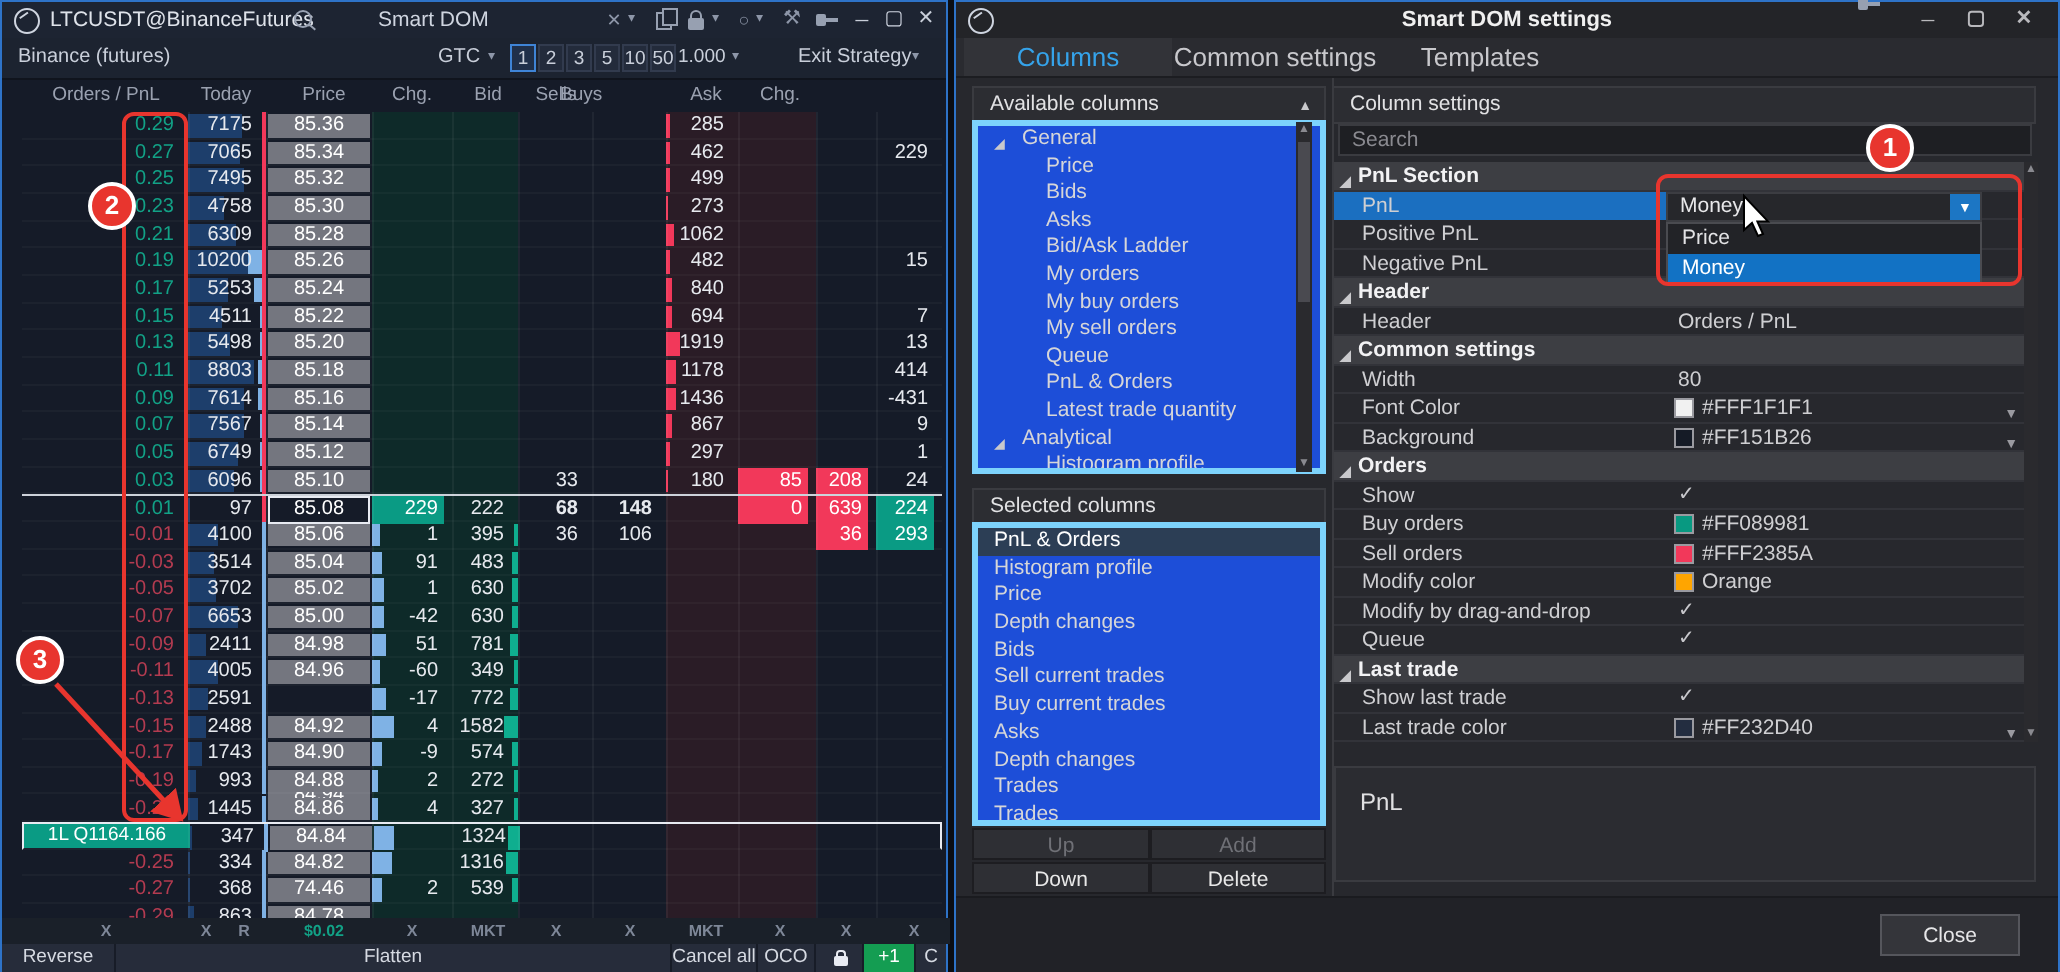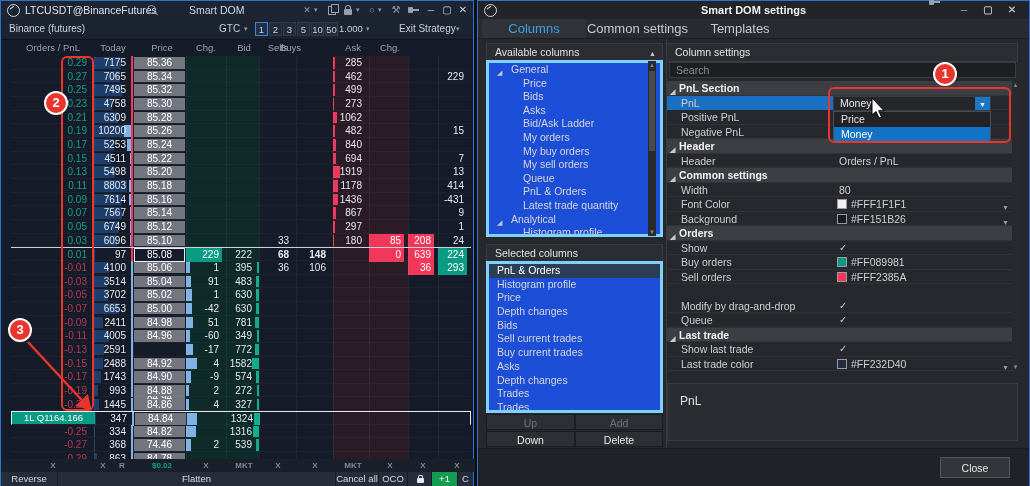--- a/index.html
+++ b/index.html
@@ -671,20 +671,25 @@
         <div class="prow" style="top: 174px;">
           <div class="name">Buy orders</div>
           <div class="swatch" style="left: 170px; background: rgb(8, 153, 129);"></div>
           <div class="val" style="left: 184px;">#FF089981</div>
         </div>
         <div class="prow" style="top: 188.5px;">
           <div class="name">Sell orders</div>
           <div class="swatch" style="left: 170px; background: rgb(242, 56, 90);"></div>
           <div class="val" style="left: 184px;">#FFF2385A</div>
         </div>
+        <div class="prow" style="top: 203px;">
+          <div class="name">Modify color</div>
+          <div class="swatch" style="left: 170px; background: rgb(255, 165, 0);"></div>
+          <div class="val" style="left: 184px;">Orange</div>
+        </div>
         <div class="prow" style="top: 217.5px;">
           <div class="name">Modify by drag-and-drop</div>
           <div class="val check">✓</div>
         </div>
         <div class="prow" style="top: 232px;">
           <div class="name">Queue</div>
           <div class="val check">✓</div>
         </div>
         <div class="prow psec" style="top: 246.5px;">
           <div class="tri abs" style="left: 3px; top: 4px;">◢</div>

